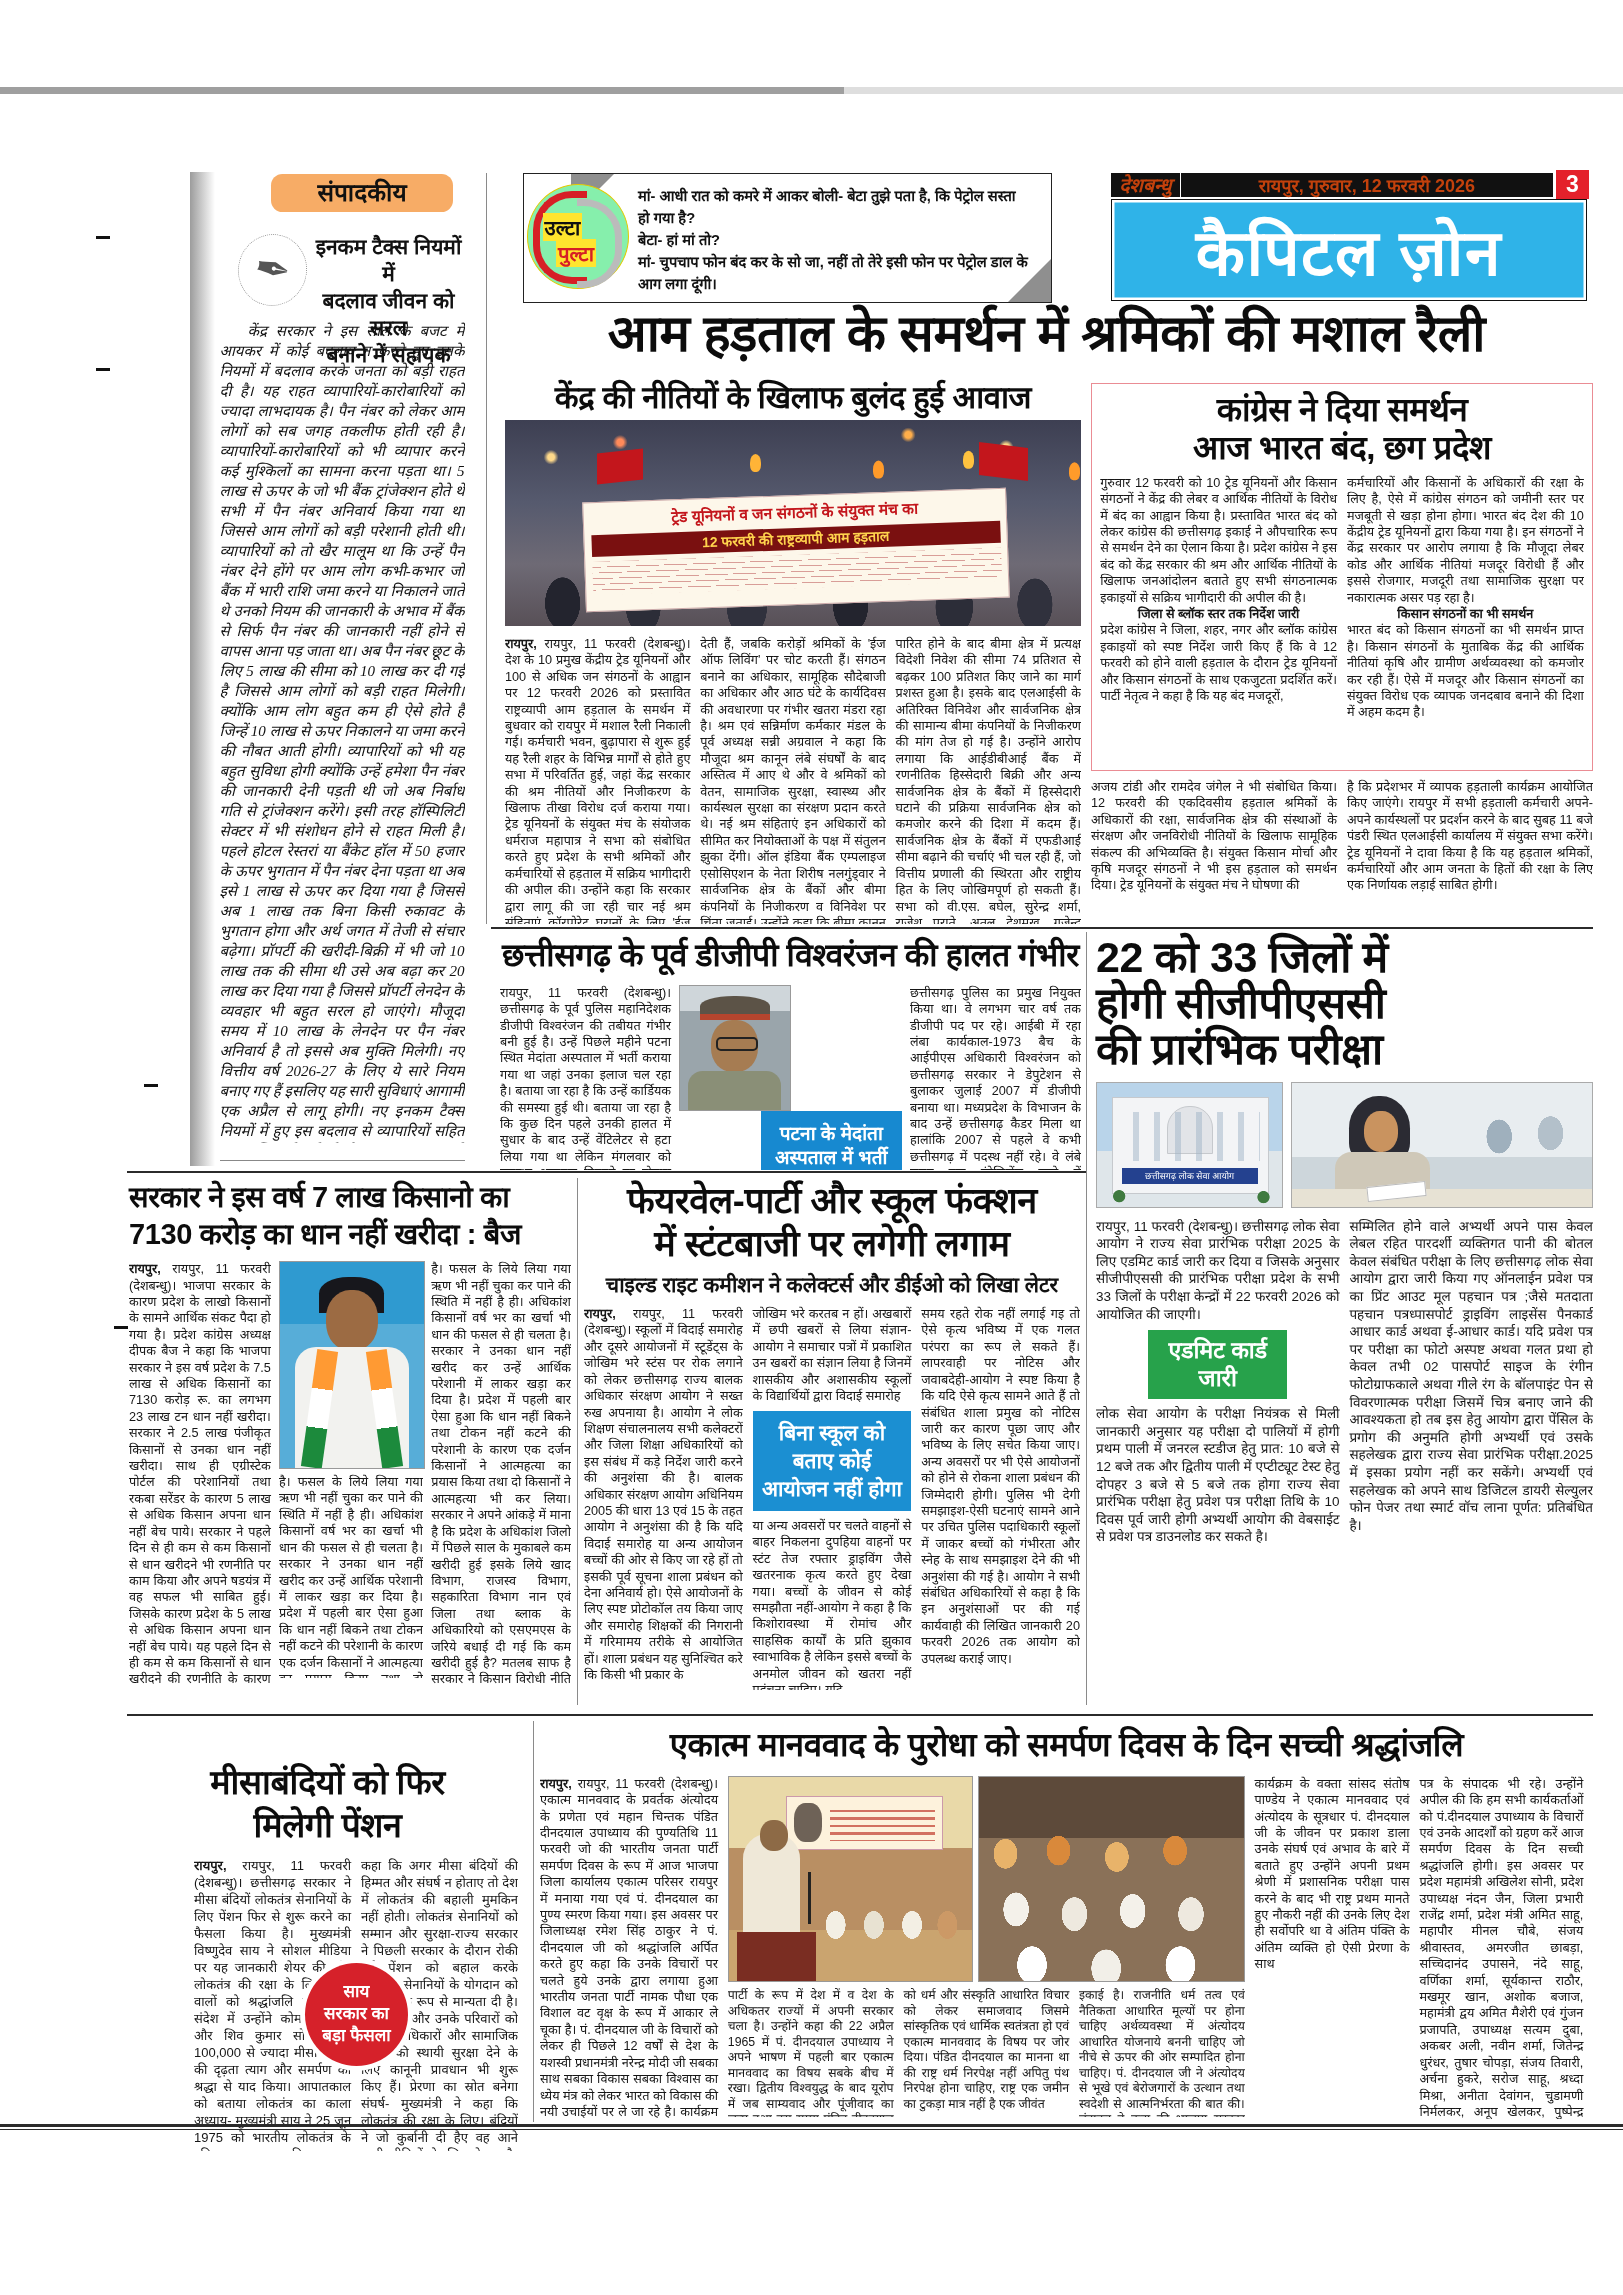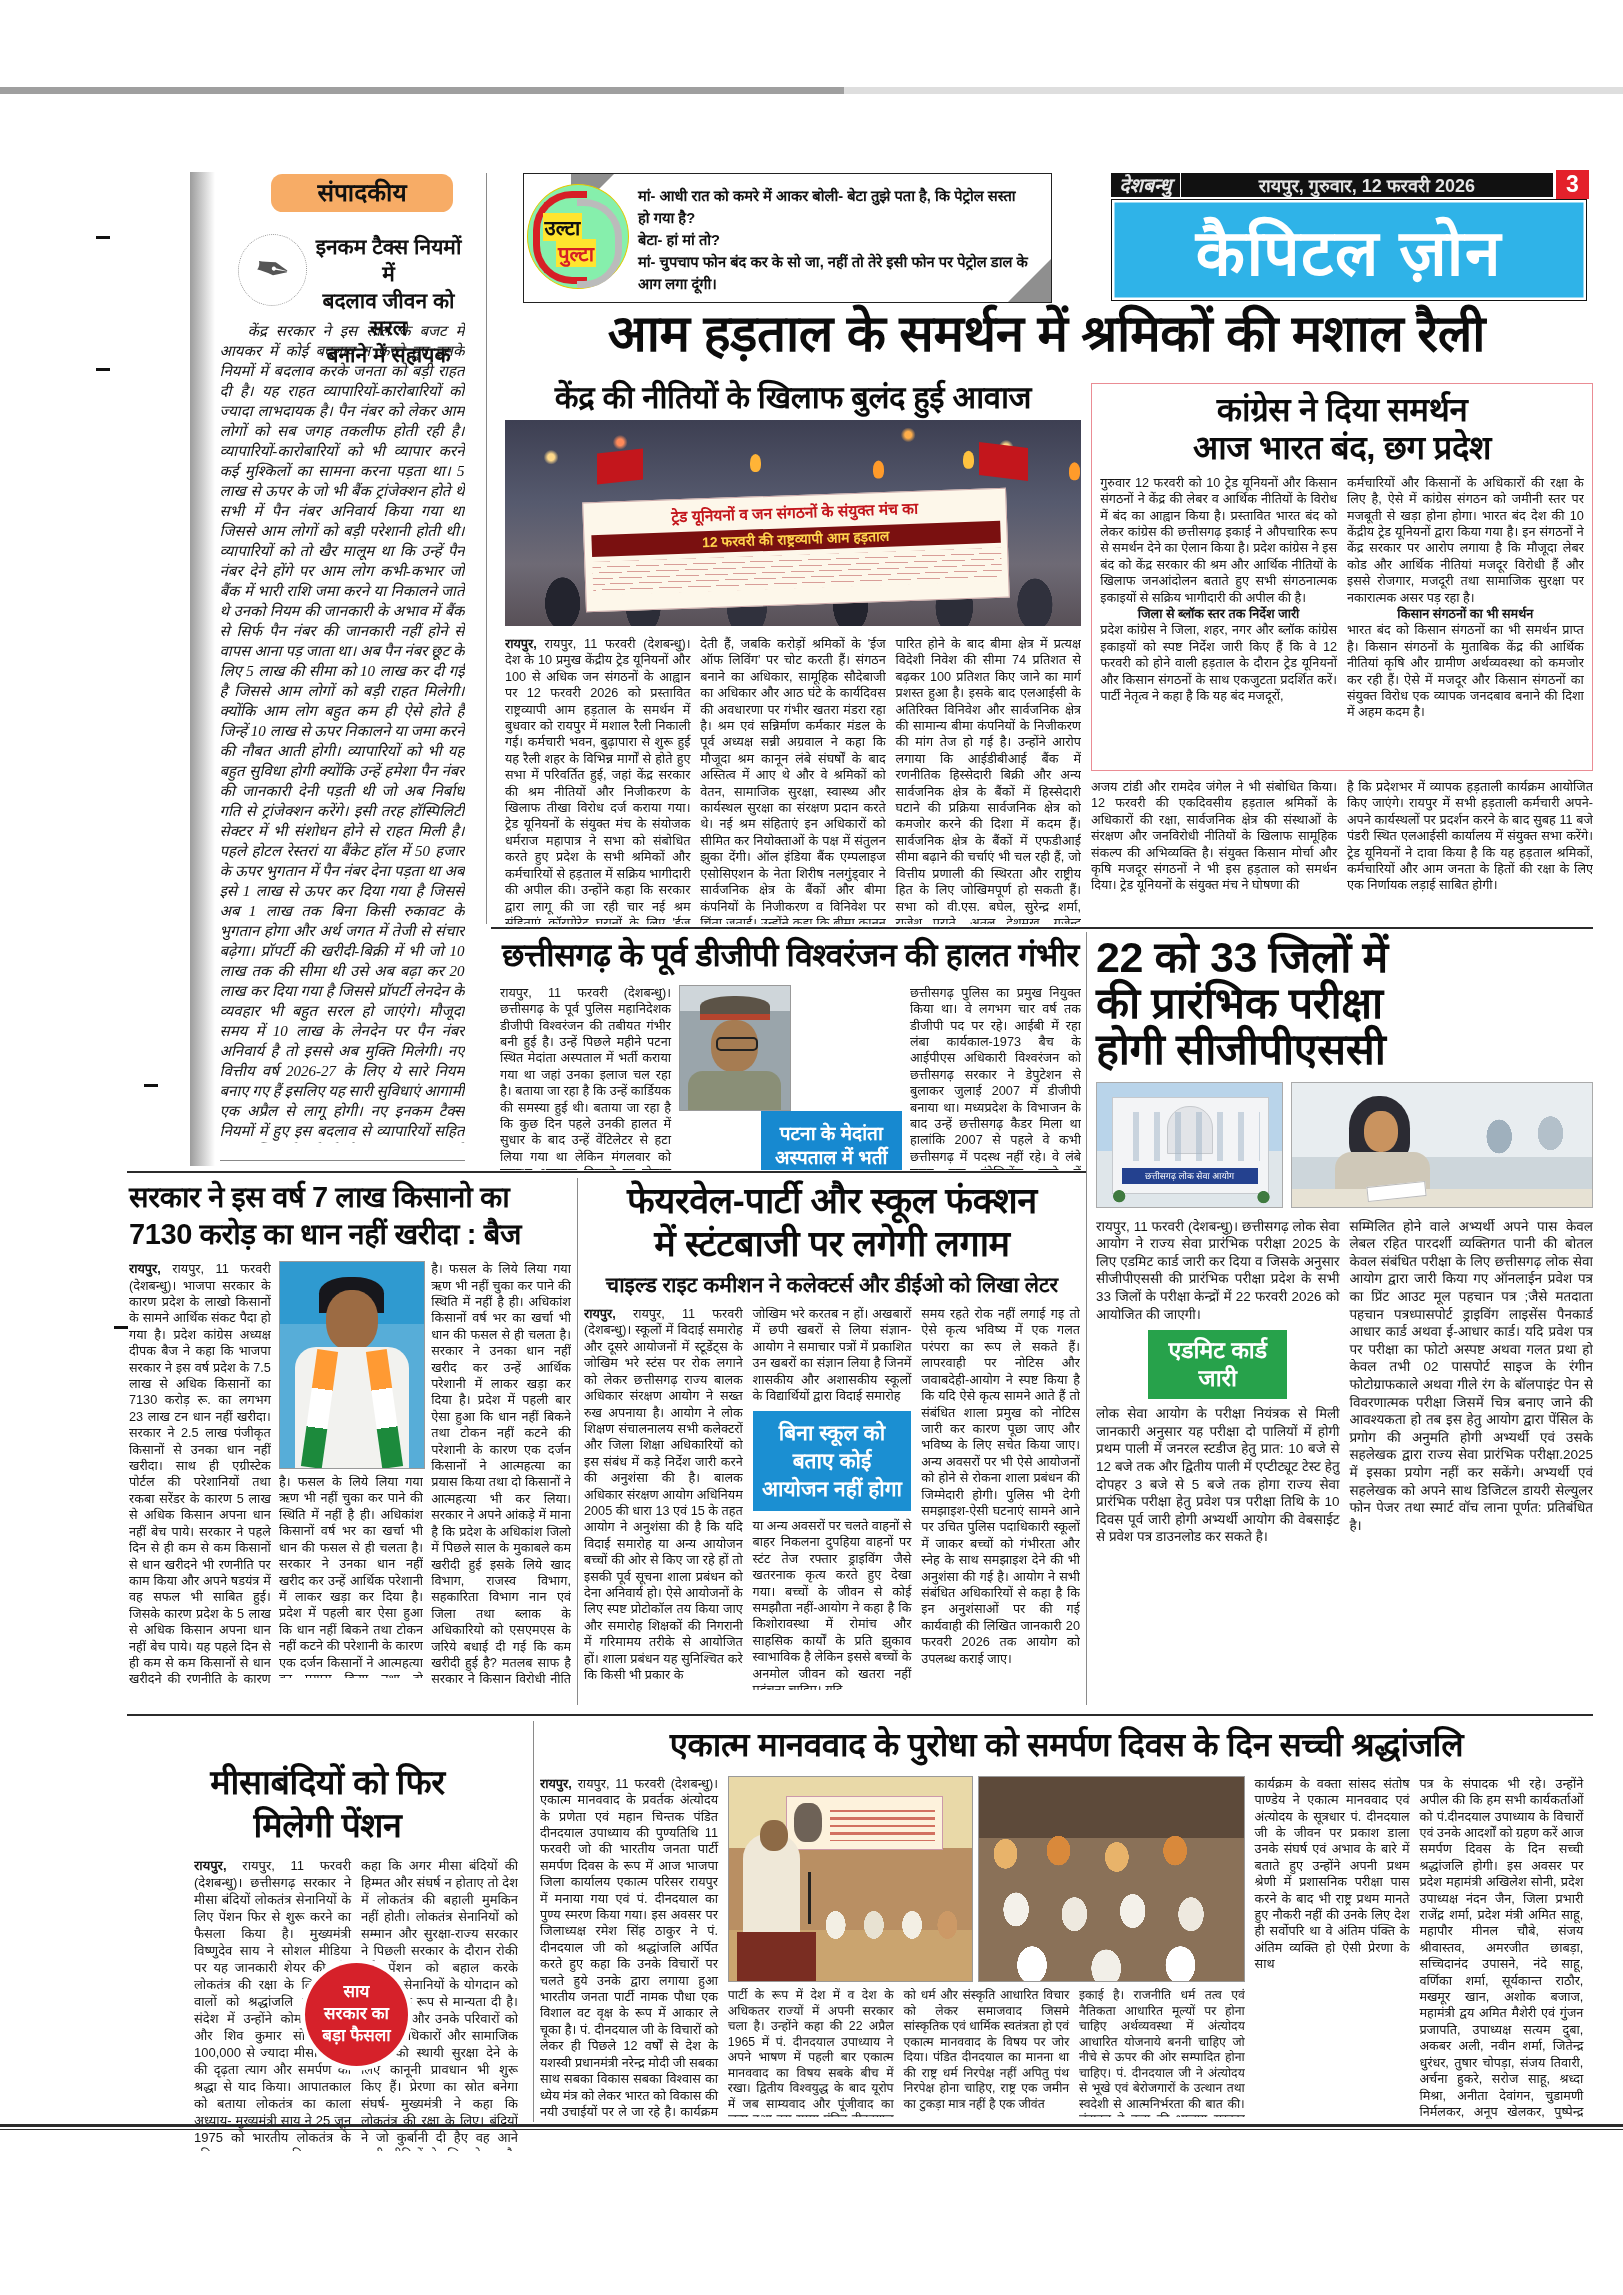--- a/index.html
+++ b/index.html
@@ -59,21 +59,21 @@
       <div class="b" style="position:absolute;left:28px;top:54px;font-size:20.4px;color:#D61F26;background:#FFE52E;padding:0 1.6px;">पुल्टा</div>
     </div>
     <div class="b" style="position:absolute;left:114px;top:11.4px;width:393px;font-size:14.7px;line-height:22px;">
       <div>मां- आधी रात को कमरे में आकर बोली- बेटा तुझे पता है, कि पेट्रोल सस्ता हो गया है?</div>
       <div>बेटा- हां मां तो?</div>
       <div>मां- चुपचाप फोन बंद कर के सो जा, नहीं तो तेरे इसी फोन पर पेट्रोल डाल के आग लगा दूंगी।</div>
     </div>
   </div>
 
   <div class="abs" style="left:1111px;top:170px;width:479px;height:131px;">
-    <div style="position:absolute;left:0;top:2.5px;width:442px;height:24.5px;background:#111;color:#e5e5e5;display:flex;align-items:center;">
+    <div style="position:absolute;left:0;top:2.5px;width:442px;height:24.5px;background:#111;color:#c2410c;display:flex;align-items:center;">
       <span class="b" style="font-size:19.6px;font-style:italic;padding:0 8.2px;border-right:0.8px solid #fff;">देशबन्धु</span>
       <span class="b" style="font-size:18px;flex:1;text-align:center;">रायपुर, गुरुवार, 12 फरवरी 2026</span>
     </div>
     <div class="ctr b" style="position:absolute;left:445px;top:0;width:33px;height:29px;background:#E4212B;color:#fff;font-size:23px;line-height:29px;"><span>3</span></div>
     <div style="position:absolute;left:0;top:29px;width:474px;height:100px;background:#2FB3E8;border:1.6px solid #111;box-shadow:inset 0 0 0 2.5px #fff;display:flex;align-items:center;justify-content:center;">
       <span class="b" style="color:#fff;font-size:64px;letter-spacing:1.6px;">कैपिटल ज़ोन</span>
     </div>
   </div>
 
   <div class="abs headline ctr" style="left:500px;top:303px;width:1093px;font-size:51px;line-height:61px;">आम हड़ताल के समर्थन में श्रमिकों की मशाल रैली</div>
@@ -153,22 +153,22 @@
         </div>
 
       </div>
       <div class="body-txt jt" style="width:186px;">छत्तीसगढ़ पुलिस का प्रमुख नियुक्त किया था। वे लगभग चार वर्ष तक डीजीपी पद पर रहे। आईबी में रहा लंबा कार्यकाल-1973 बैच के आईपीएस अधिकारी विश्वरंजन को छत्तीसगढ़ सरकार ने डेपुटेशन से बुलाकर जुलाई 2007 में डीजीपी बनाया था। मध्यप्रदेश के विभाजन के बाद उन्हें छत्तीसगढ़ कैडर मिला था हालांकि 2007 से पहले वे कभी छत्तीसगढ़ में पदस्थ नहीं रहे। वे लंबे समय तक इंटेलिजेंस ब्यूरो में प्रतिनियुक्ति पर रहे और एडिशनल डायरेक्टर पद तक पहुंचे थे।</div>
     </div>
   </div>
 
   <div class="abs" style="left:1096px;top:934px;width:497px;height:769px;">
     <div class="headline" style="font-size:43px;line-height:46px;">
       <div>22 को 33 जिलों में</div>
+      <div>होगी सीजीपीएससी</div>
       <div>की प्रारंभिक परीक्षा</div>
-      <div>होगी सीजीपीएससी</div>
     </div>
     <div style="display:flex;gap:8.2px;margin-top:9.8px;">
       <div class="photo" style="width:185px;height:124px;background:linear-gradient(to bottom,#b9d4ea 0 55%,#dfe6ea 55% 100%);position:relative;border:0.8px solid #aaa;">
         <div style="position:absolute;left:14.7px;top:14.7px;width:155px;height:95px;background:#f3f4f6;border:0.8px solid #c6c9cd;"></div>
         <div style="position:absolute;left:70px;top:23px;width:44px;height:46px;background:#e2e4e8;border-radius:22px 22px 0 0;border:0.8px solid #c6c9cd;"></div>
         <div style="position:absolute;left:21px;top:29px;width:142px;height:49px;background:repeating-linear-gradient(to right,transparent 0 14.7px,#9fb3c6 14.7px 21px);opacity:.5;"></div>
         <div class="ctr" style="position:absolute;left:24.5px;top:85px;width:136px;height:16.4px;background:#24418F;color:#fff;font-size:9px;line-height:16.4px;">छत्तीसगढ़ लोक सेवा आयोग</div>
         <div style="position:absolute;left:0;bottom:0;width:100%;height:18px;background:radial-gradient(circle 8.2px at 12% 40%,#3f7a3f 0 5.7px,transparent 6.5px),radial-gradient(circle 8.2px at 90% 45%,#3f7a3f 0 5.7px,transparent 6.5px);"></div>
       </div>
       <div class="photo" style="flex:1;height:124px;background:linear-gradient(to bottom,#e8edf0 0 60%,#cdd6db 60% 100%);position:relative;border:0.8px solid #aaa;">

